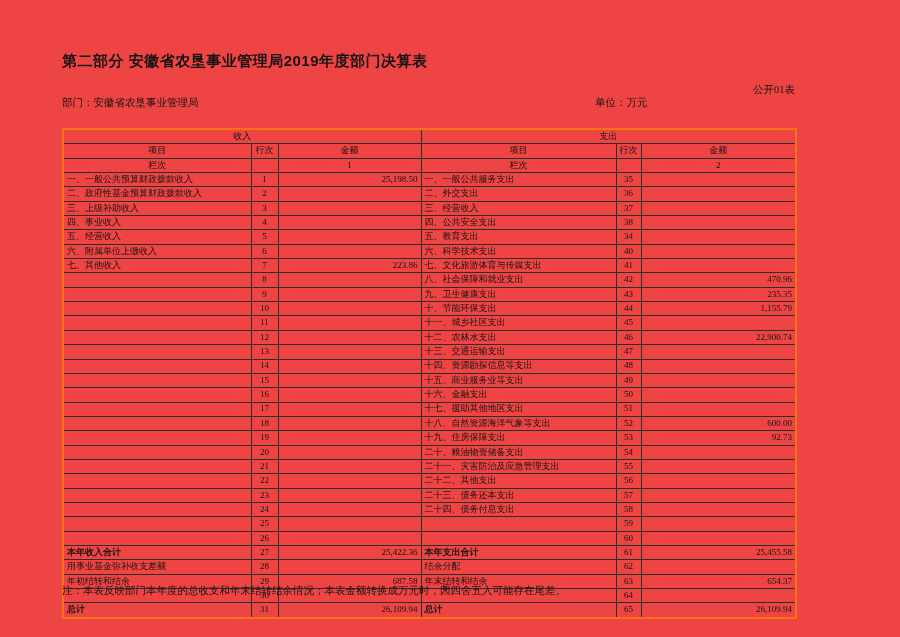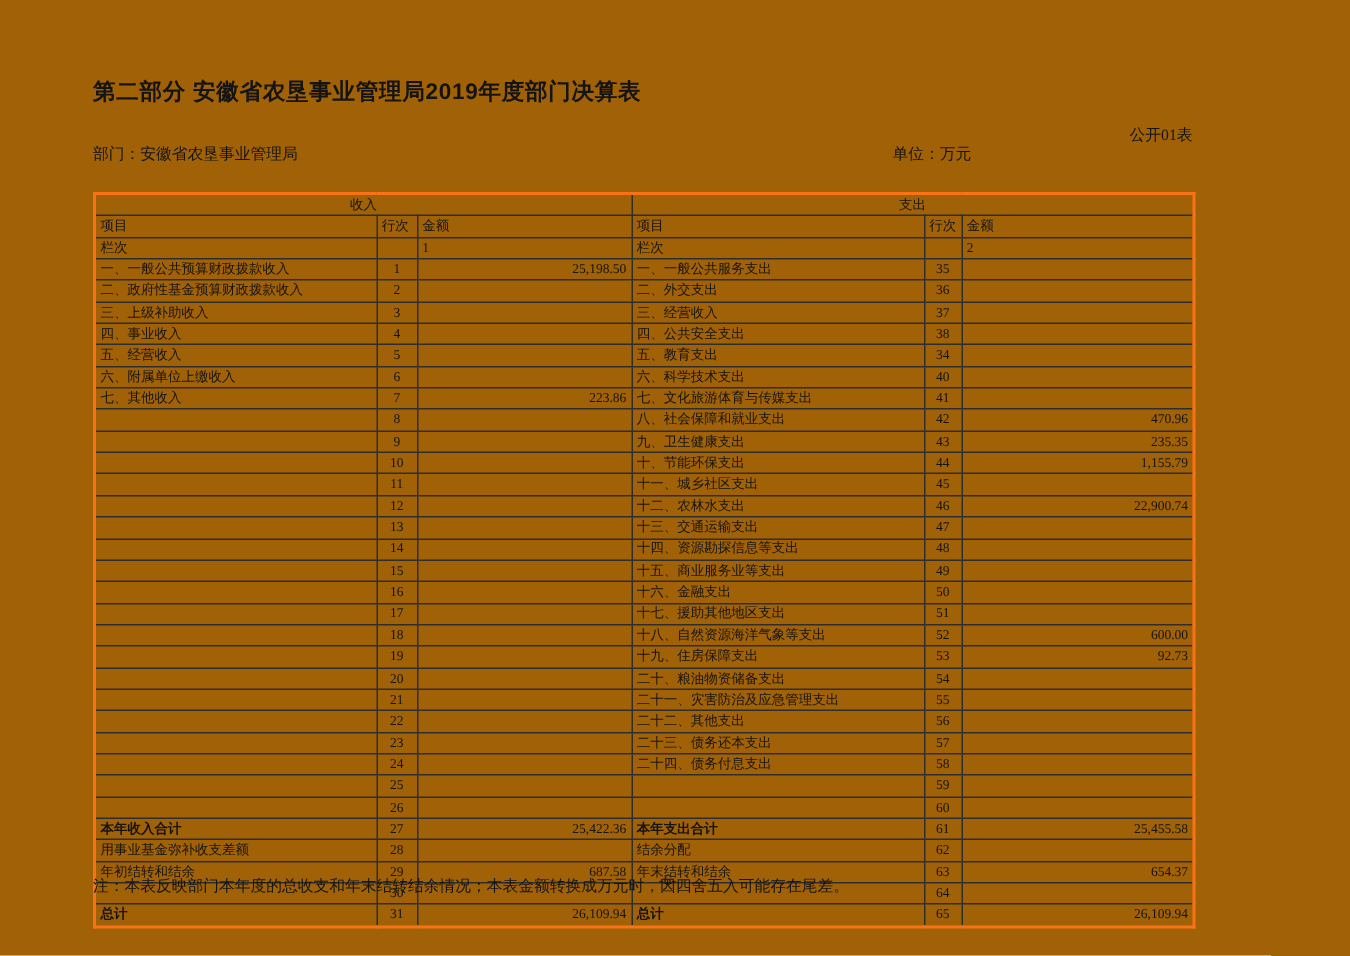--- a/index.html
+++ b/index.html
@@ -1,18 +1,18 @@
 <!DOCTYPE html>
 <html><head>
 <meta charset="utf-8">
 <style>
   html,body { margin:0; padding:0; background:#e8e8e8; }
   .page {
     position:relative; width:900px; height:637px; margin:0 auto;
-    background:#a16207; color:#141414; overflow:hidden;
+    background:#ef4444; color:#141414; overflow:hidden;
     font-family:"Liberation Serif","DejaVu Serif",serif;
   }
   .doc-title {
     position:absolute; left:62px; top:52px;
     font-family:"Liberation Sans","DejaVu Sans",sans-serif;
     font-weight:bold; font-size:15px; letter-spacing:0.5px; white-space:nowrap;
   }
   .doc-subtitle {
     position:absolute; left:62px; top:69px; width:750px; text-align:center;
     font-family:"Liberation Sans","DejaVu Sans",sans-serif;
@@ -31,21 +31,21 @@
     position:absolute; left:62px; top:128px; width:733px;
     border-collapse:collapse; table-layout:fixed;
     border:2px solid #f97316;
   }
   table.main td {
     border:1px solid #2e2e2e; font-size:9px; line-height:1.05;
     padding:0 3px; height:13.35px; overflow:hidden; white-space:nowrap;
     vertical-align:middle;
   }
   td.sec-head { text-align:center; font-size:10px; height:13px; }
-  td.col-head { font-size:9.5px; height:13px; }
+  td.col-head { text-align:center; font-size:9.5px; height:13px; }
   td.item   { text-align:left; }
   td.line   { text-align:center; padding:0 1px; }
   td.amount { text-align:right; }
   td.emph   { text-align:left; font-weight:bold; font-family:"Liberation Sans","DejaVu Sans",sans-serif; font-size:9px; }
   .note {
     position:absolute; left:62px; top:584px; width:760px;
     font-size:10.5px; white-space:nowrap;
   }
   .page-num {
     position:absolute; left:62px; top:582px; width:766px; text-align:center;

